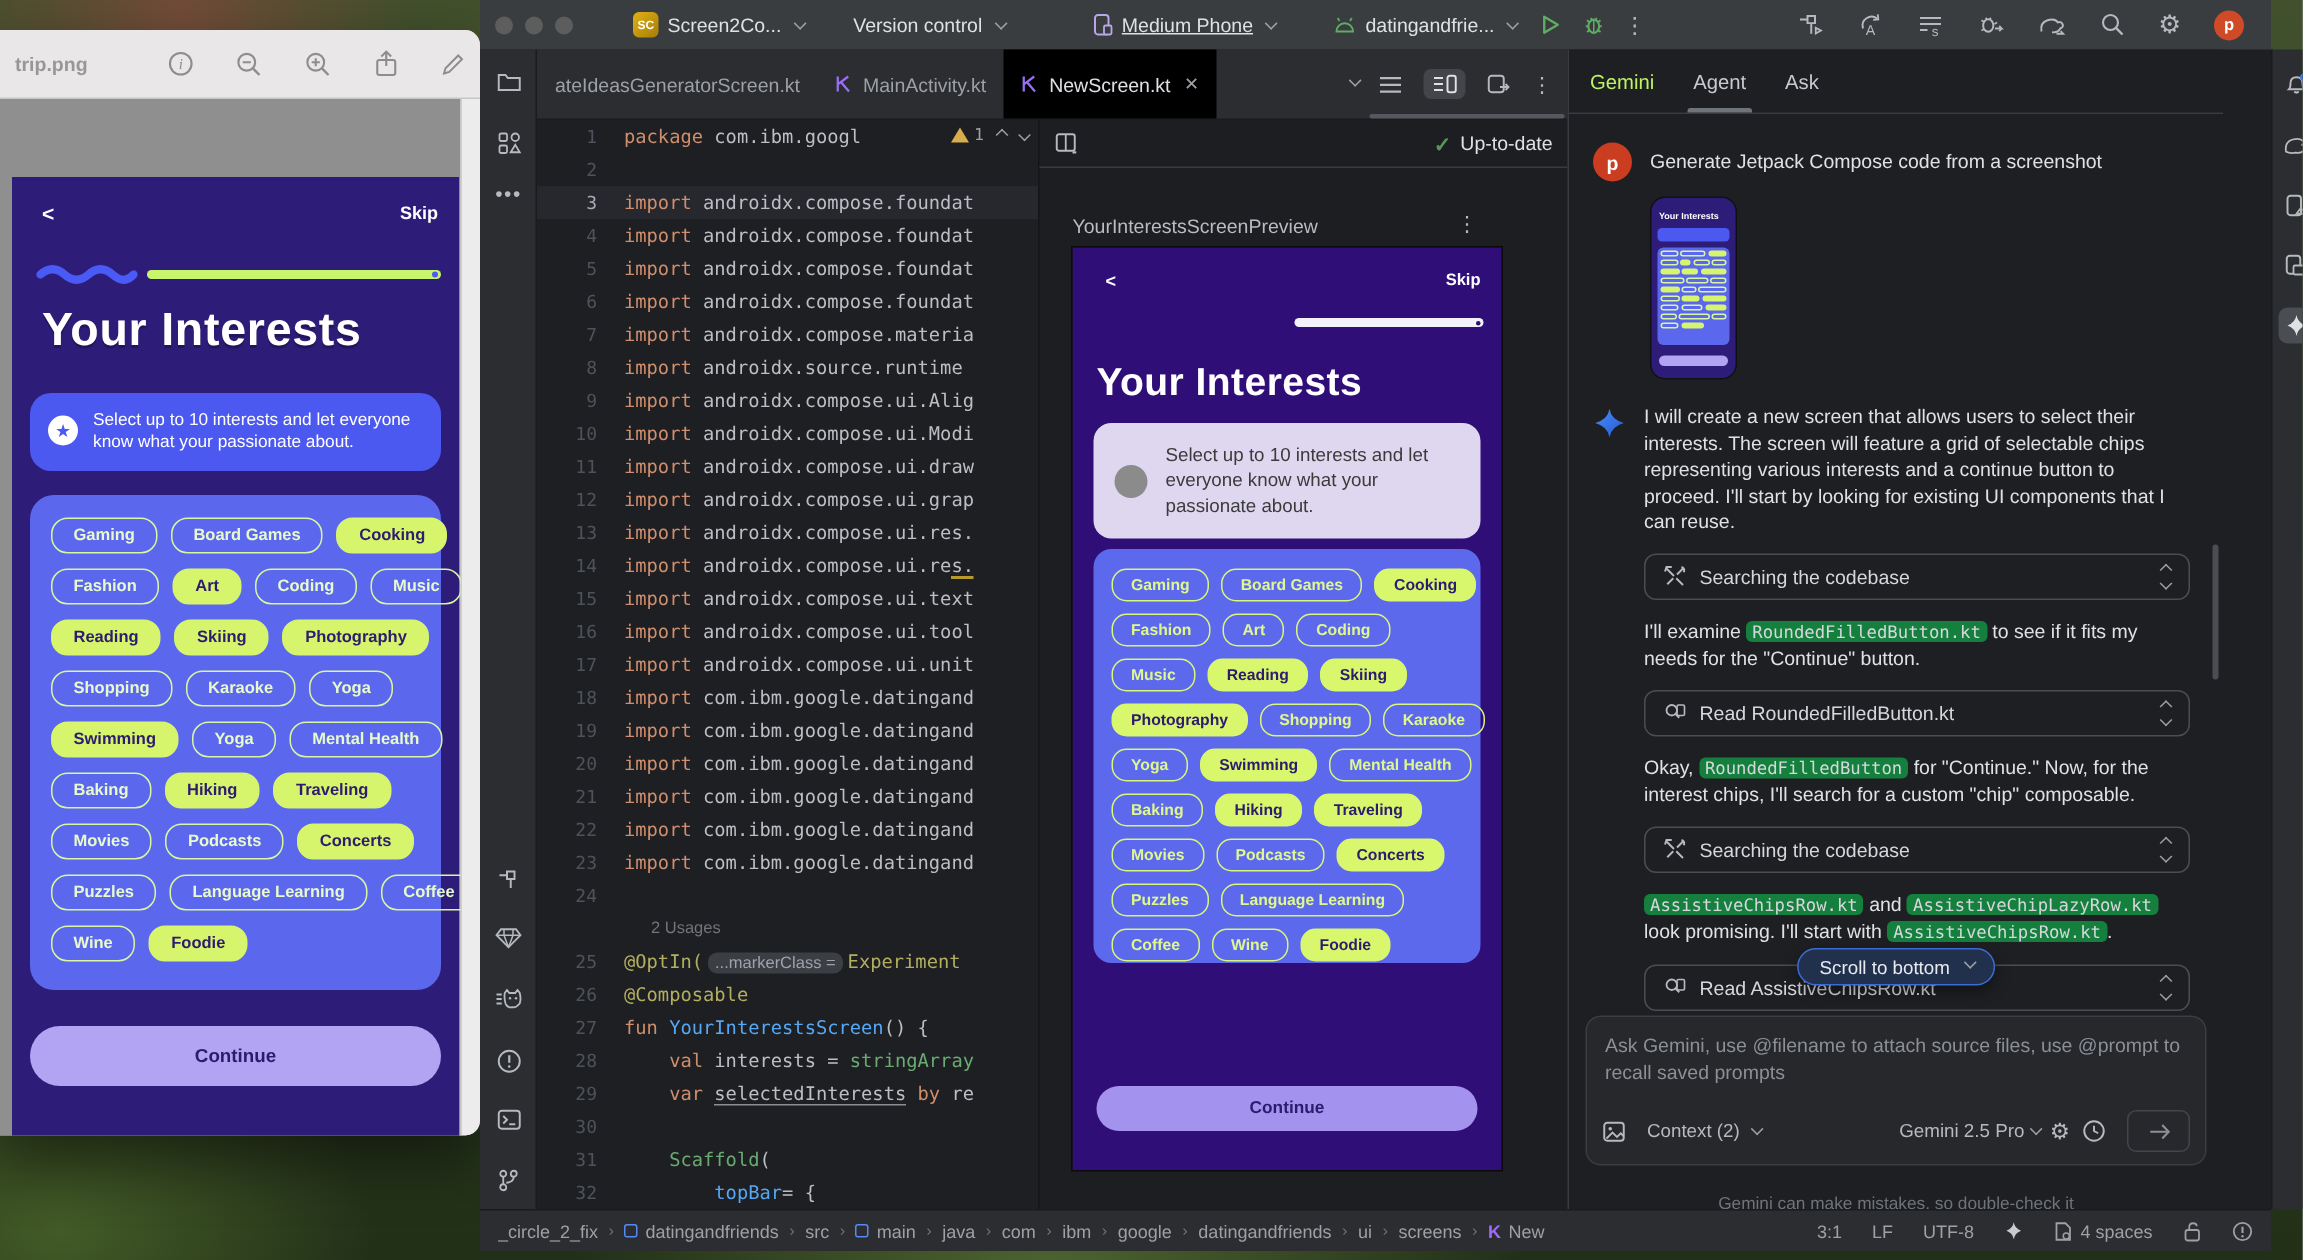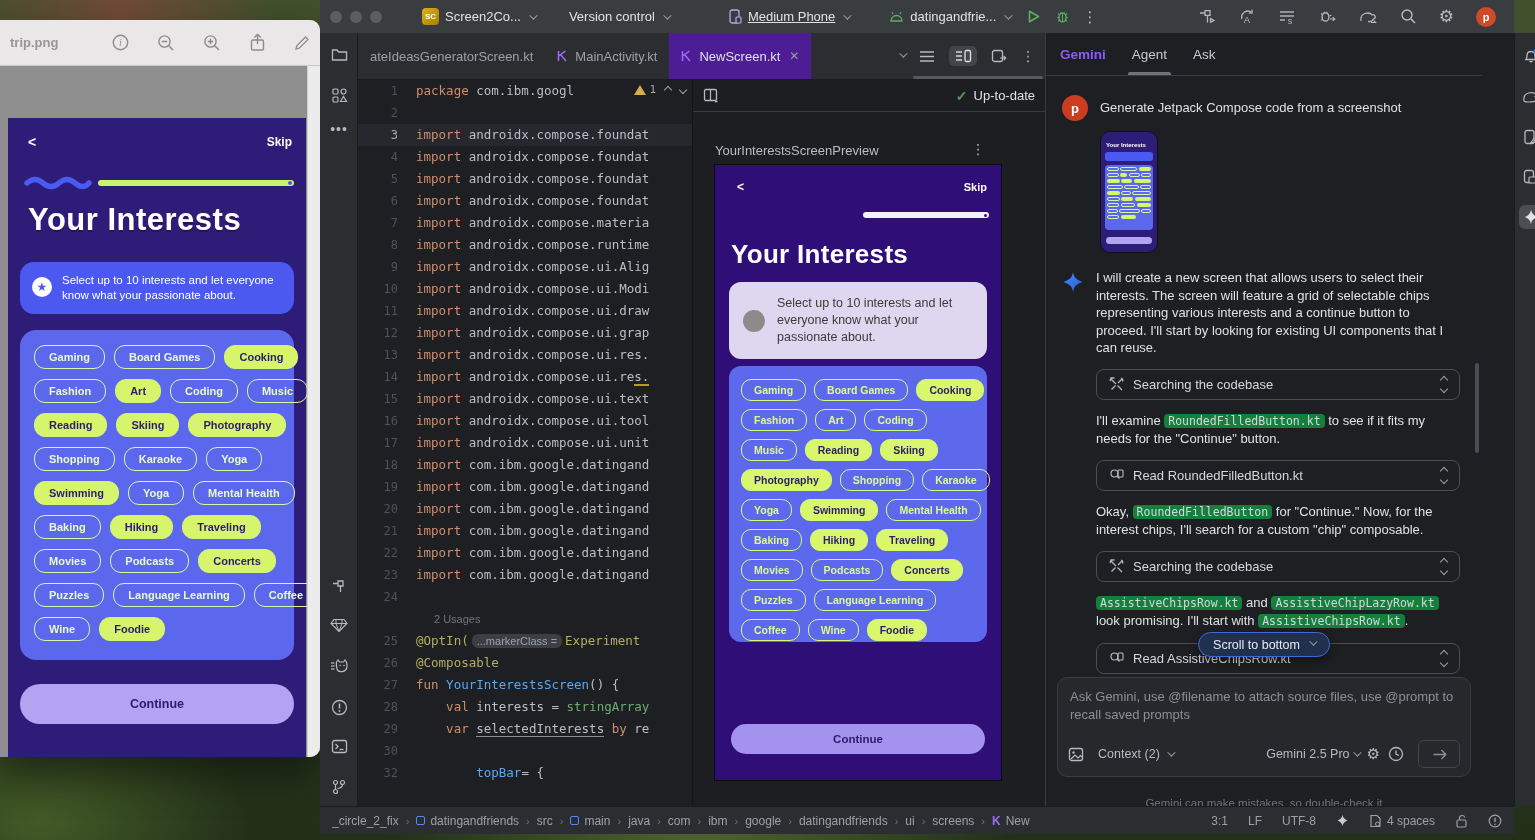--- a/index.html
+++ b/index.html
@@ -54,21 +54,21 @@
   .lights{ display:flex; gap:8px; margin-right:40px;}
   .light{ width:12px; height:12px; border-radius:50%; background:#5d5d5d; }
   .tb-item{ display:flex; align-items:center; gap:6px; font-size:13px; color:#dfe1e5; }
   .tb-chev{ width:6px; height:6px; border-right:1.4px solid #9da0a6; border-bottom:1.4px solid #9da0a6; transform:rotate(45deg) translateY(-2px); margin-left:2px;}
   .sc-badge{ width:17px; height:17px; border-radius:4px; background:linear-gradient(135deg,#e2b115,#a67c08); color:#fff; font-size:8px; font-weight:bold; display:flex;align-items:center;justify-content:center;}
   .tb-icons{ display:flex; align-items:center; gap:22px; color:#b6b9bf; }
   .avatar-sm{ width:20px; height:20px; border-radius:50%; background:#d14a28; color:#fff; font-size:11px; font-weight:bold; display:flex; align-items:center; justify-content:center;}
 
   .tabbar{ position:absolute; left:38px; top:33px; width:687px; height:47px; background:#2b2d30; border-bottom:1px solid #1a1b1d; display:flex; align-items:stretch;}
   .tab{ display:flex; align-items:center; gap:7px; padding:0 12px; font-size:13px; color:#9da0a6; }
-  .tab.active{ background:#4c1d95; color:#dfe1e5; }
+  .tab.active{ background:#000000; color:#dfe1e5; }
   .tab .close{ color:#9da0a6; font-size:12px; margin-left:2px;}
   .tab-scrollline{ position:absolute; left:555px; bottom:0; width:130px; height:3px; background:#55585e; border-radius:2px;}
   .tabbar-right{ margin-left:auto; display:flex; align-items:center; gap:14px; padding-right:10px; color:#b6b9bf;}
   .icon-btn-active{ background:#43454a; border-radius:5px; padding:3px 5px; display:flex;}
 
   .leftstrip{ position:absolute; left:0; top:33px; width:38px; bottom:28px; background:#2b2d30; border-right:1px solid #1a1b1d; }
   .strip-icon{ position:absolute; left:0; width:38px; display:flex; justify-content:center; color:#b6b9bf;}
   .rightstrip{ position:absolute; right:-32px; top:33px; width:32px; bottom:28px; background:#2b2d30; border-left:1px solid #1a1b1d;}
   .rightstrip .strip-icon{ width:32px; }
   .strip-sel{ background:#4a4d52; border-radius:6px; padding:4px; }
@@ -111,21 +111,21 @@
   .phone .chiprow{ gap:8px; margin-bottom:8px;}
   .phone .chip{ font-size:10.5px; padding:4px 12px; border-radius:10px;}
   .phone .chip.outline{ border:1.4px solid #d9f77b; color:#def88f;}
   .phone .chip.selected{ background:#d9f76d; border:1.4px solid #d9f76d; color:#2d1b6e;}
   .ph-continue{ position:absolute; left:16px; right:16px; top:559px; height:30px; border-radius:999px; background:#a393ee; color:#2d1b6e; font-weight:bold; font-size:11.5px; display:flex; align-items:center; justify-content:center;}
 
   
   .gem{ position:absolute; left:725px; top:33px; width:437px; bottom:28px; background:#1e1f22; border-left:1px solid #393b40;}
   .gem-tabs{ position:absolute; left:0; top:0; right:0; height:43px; border-bottom:1px solid #393b40; display:flex; align-items:center; padding:0 14px; gap:26px;}
   .gem-tab{ font-size:13.5px; color:#c7cad0; position:relative; height:100%; display:flex; align-items:center;}
-  .gem-tab.title{ font-weight:bold; color:#8b5cf6;}
+  .gem-tab.title{ font-weight:normal; color:#bef264;}
   .gem-tab.active:after{ content:""; position:absolute; left:-4px; right:-4px; bottom:0; height:3px; background:#6f737a; border-radius:2px 2px 0 0;}
   .chat{ position:absolute; left:0; top:44px; right:0; height:598px; overflow:hidden; padding:18px 22px 0 16px; }
   .chatrow{ display:flex; gap:12px; margin-bottom:10px;}
   .avatar{ flex:0 0 auto; width:26px; height:26px; border-radius:50%; background:#cb3d21; color:#fff; font-weight:bold; font-size:13px; display:flex; align-items:center; justify-content:center;}
   .msg{ color:#dfe1e5; font-size:13px; line-height:17.5px; padding-top:4px;}
   .thumb{ margin:6px 0 16px 38px; width:58px; height:122px; border-radius:10px; background:#2e1d78; position:relative; overflow:hidden; border:1px solid #101014;}
   .thumb .t-title{ color:#fff; font-size:6px; font-weight:bold; position:absolute; left:5px; top:10px;}
   .thumb .t-info{ position:absolute; left:4px; right:4px; top:20px; height:9px; border-radius:3px; background:#4b59f1;}
   .thumb .t-box{ position:absolute; left:4px; right:4px; top:33px; bottom:22px; border-radius:4px; background:#5b68ee; padding:2px;}
   .thumb .t-row{ display:flex; gap:1.5px; margin-bottom:1.8px;}
@@ -487,21 +487,21 @@
 
   <div class="editor">
     <div id="editor-lines">
         <div class="eline"><span class="gut">1</span><span class="code"><span class="tk-kw">package </span><span>com.ibm.googl</span></span></div>
         <div class="eline"><span class="gut">2</span><span class="code"></span></div>
         <div class="eline current"><span class="gut">3</span><span class="code"><span class="tk-kw">import </span><span>androidx.compose.foundat</span></span></div>
         <div class="eline"><span class="gut">4</span><span class="code"><span class="tk-kw">import </span><span>androidx.compose.foundat</span></span></div>
         <div class="eline"><span class="gut">5</span><span class="code"><span class="tk-kw">import </span><span>androidx.compose.foundat</span></span></div>
         <div class="eline"><span class="gut">6</span><span class="code"><span class="tk-kw">import </span><span>androidx.compose.foundat</span></span></div>
         <div class="eline"><span class="gut">7</span><span class="code"><span class="tk-kw">import </span><span>androidx.compose.materia</span></span></div>
-        <div class="eline"><span class="gut">8</span><span class="code"><span class="tk-kw">import </span><span>androidx.compose.runtime</span></span></div>
+        <div class="eline"><span class="gut">8</span><span class="code"><span class="tk-kw">import </span><span>androidx.source.runtime</span></span></div>
         <div class="eline"><span class="gut">9</span><span class="code"><span class="tk-kw">import </span><span>androidx.compose.ui.Alig</span></span></div>
         <div class="eline"><span class="gut">10</span><span class="code"><span class="tk-kw">import </span><span>androidx.compose.ui.Modi</span></span></div>
         <div class="eline"><span class="gut">11</span><span class="code"><span class="tk-kw">import </span><span>androidx.compose.ui.draw</span></span></div>
         <div class="eline"><span class="gut">12</span><span class="code"><span class="tk-kw">import </span><span>androidx.compose.ui.grap</span></span></div>
         <div class="eline"><span class="gut">13</span><span class="code"><span class="tk-kw">import </span><span>androidx.compose.ui.res.</span></span></div>
         <div class="eline"><span class="gut">14</span><span class="code"><span class="tk-kw">import </span><span>androidx.compose.ui.re</span><span class="tk-warnu">s.</span></span></div>
         <div class="eline"><span class="gut">15</span><span class="code"><span class="tk-kw">import </span><span>androidx.compose.ui.text</span></span></div>
         <div class="eline"><span class="gut">16</span><span class="code"><span class="tk-kw">import </span><span>androidx.compose.ui.tool</span></span></div>
         <div class="eline"><span class="gut">17</span><span class="code"><span class="tk-kw">import </span><span>androidx.compose.ui.unit</span></span></div>
         <div class="eline"><span class="gut">18</span><span class="code"><span class="tk-kw">import </span><span>com.ibm.google.datingand</span></span></div>
@@ -511,20 +511,21 @@
         <div class="eline"><span class="gut">22</span><span class="code"><span class="tk-kw">import </span><span>com.ibm.google.datingand</span></span></div>
         <div class="eline"><span class="gut">23</span><span class="code"><span class="tk-kw">import </span><span>com.ibm.google.datingand</span></span></div>
         <div class="eline"><span class="gut">24</span><span class="code"></span></div>
         <div class="hintline">2 Usages</div>
         <div class="eline"><span class="gut">25</span><span class="code"><span class="tk-ann">@OptIn(</span><span class="inlay">...markerClass =</span><span class="tk-ann">Experiment</span></span></div>
         <div class="eline"><span class="gut">26</span><span class="code"><span class="tk-ann">@Composable</span></span></div>
         <div class="eline"><span class="gut">27</span><span class="code"><span class="tk-kw">fun </span><span class="tk-fn">YourInterestsScreen</span><span>() {</span></span></div>
         <div class="eline"><span class="gut">28</span><span class="code"><span>    </span><span class="tk-kw">val </span><span>interests = </span><span class="tk-call">stringArray</span></span></div>
         <div class="eline"><span class="gut">29</span><span class="code"><span>    </span><span class="tk-kw">var </span><span class="tk-u">selectedInterests</span><span class="tk-kw"> by </span><span>re</span></span></div>
         <div class="eline"><span class="gut">30</span><span class="code"></span></div>
+        <div class="eline"><span class="gut">31</span><span class="code"><span>    </span><span class="tk-call">Scaffold</span><span>(</span></span></div>
         <div class="eline"><span class="gut">32</span><span class="code"><span>        </span><span class="tk-param">topBar</span><span>= {</span></span></div>
       </div>
     <div class="editor-float">
       <span style="display:flex;align-items:center;gap:3px;">
         <span class="warn-tri"></span>
         <span>1</span>
       </span>
       <span class="chev-up"></span>
       <span class="chev-dn"></span>
     </div>

